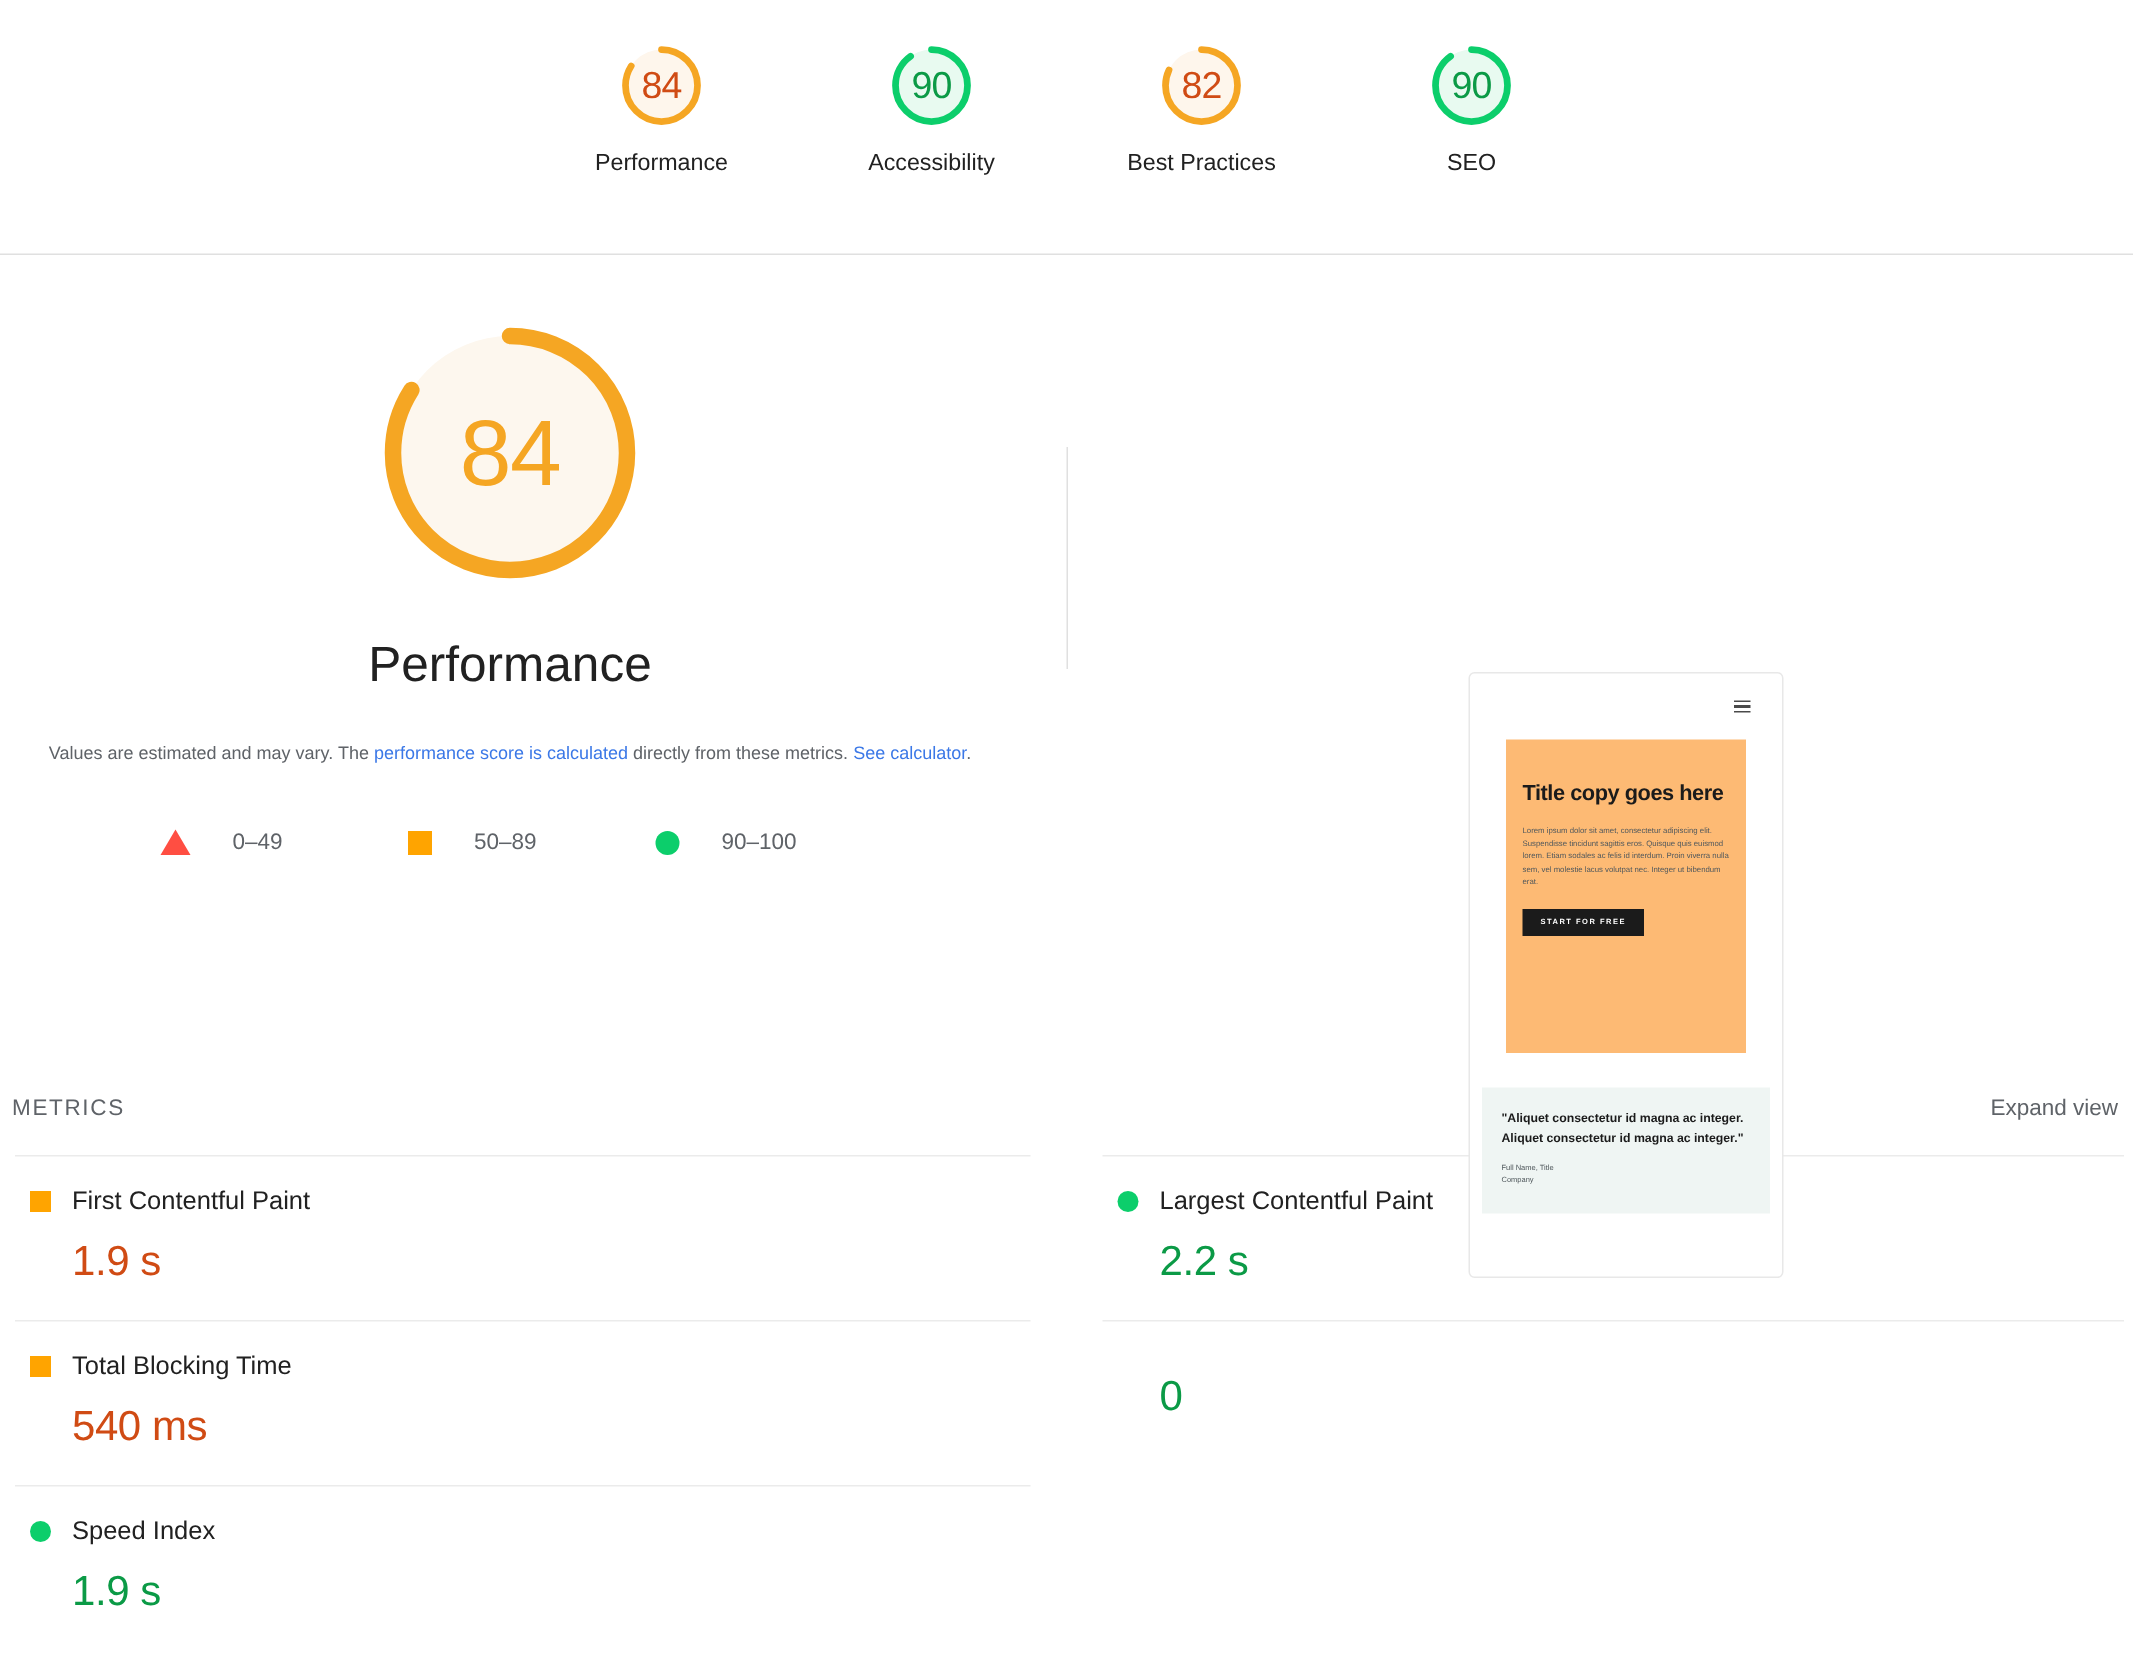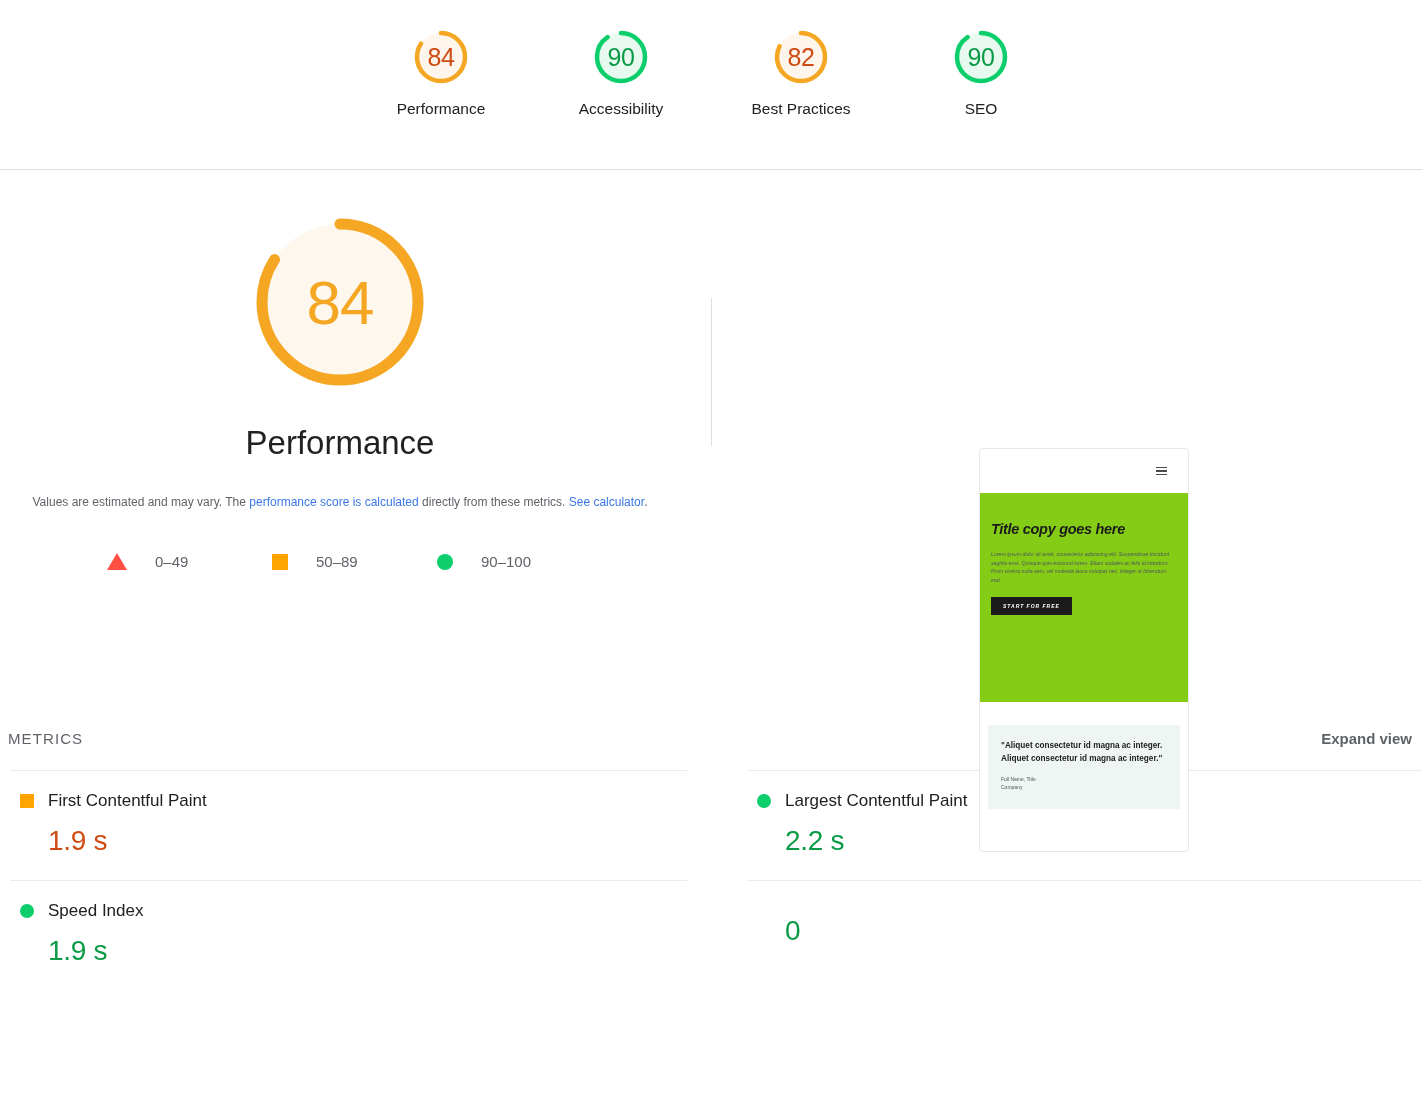--- a/index.html
+++ b/index.html
@@ -172,26 +172,25 @@
   }
   .hamburger { width: 11px; }
   .hamburger span {
     display: block;
     height: 1.5px;
     background: #4a4a4a;
     margin-bottom: 2px;
   }
   .hamburger span:last-child { margin-bottom: 0; }
   .thumb-hero {
-    background: #84cc16;
-    margin: 0 0;
+    background: #fdba74;
+    margin: 0 24px;
     padding: 28px 11px 34px 11px;
     box-sizing: border-box;
     height: 209px;
-    font-style: italic;
   }
   .thumb-hero-title {
     font-size: 14.5px;
     font-weight: bold;
     color: #1b1b1b;
     letter-spacing: -0.3px;
     margin-bottom: 13px;
   }
   .thumb-hero-body {
     font-size: 5.2px;
@@ -242,26 +241,25 @@
     letter-spacing: 1.1px;
     color: #5f6368;
   }
   .expand-view {
     position: absolute;
     right: 10px;
     top: 0;
     font-size: 15px;
     color: #5f6368;
     cursor: pointer;
-    font-weight: bold;
   }
   .metrics-grid {
     display: grid;
     grid-template-columns: 711px 711px;
-    column-gap: 16px;
+    column-gap: 4px;
   }
   .metric-col { padding: 0; }
   .metric-item {
     border-top: 1px solid #ebebeb;
     padding: 20px 10px 14px 10px;
     box-sizing: border-box;
     height: 110px;
     margin-right: 24px;
     margin-left: 10px;
   }
@@ -419,20 +417,27 @@
   <div class="metric-col left">
 
     <div class="metric-item">
       <div class="metric-row">
         <span class="metric-swatch-square"></span>
         <span class="metric-name">First Contentful Paint</span>
       </div>
       <div class="metric-value v-average">1.9 s</div>
     </div>
 
+    <div class="metric-item">
+      <div class="metric-row">
+        <span class="metric-swatch-square"></span>
+        <span class="metric-name">Total Blocking Time</span>
+      </div>
+      <div class="metric-value v-average">540 ms</div>
+    </div>
 
     <div class="metric-item">
       <div class="metric-row">
         <span class="metric-swatch-circle"></span>
         <span class="metric-name">Speed Index</span>
       </div>
       <div class="metric-value v-pass">1.9 s</div>
     </div>
 
   </div>

